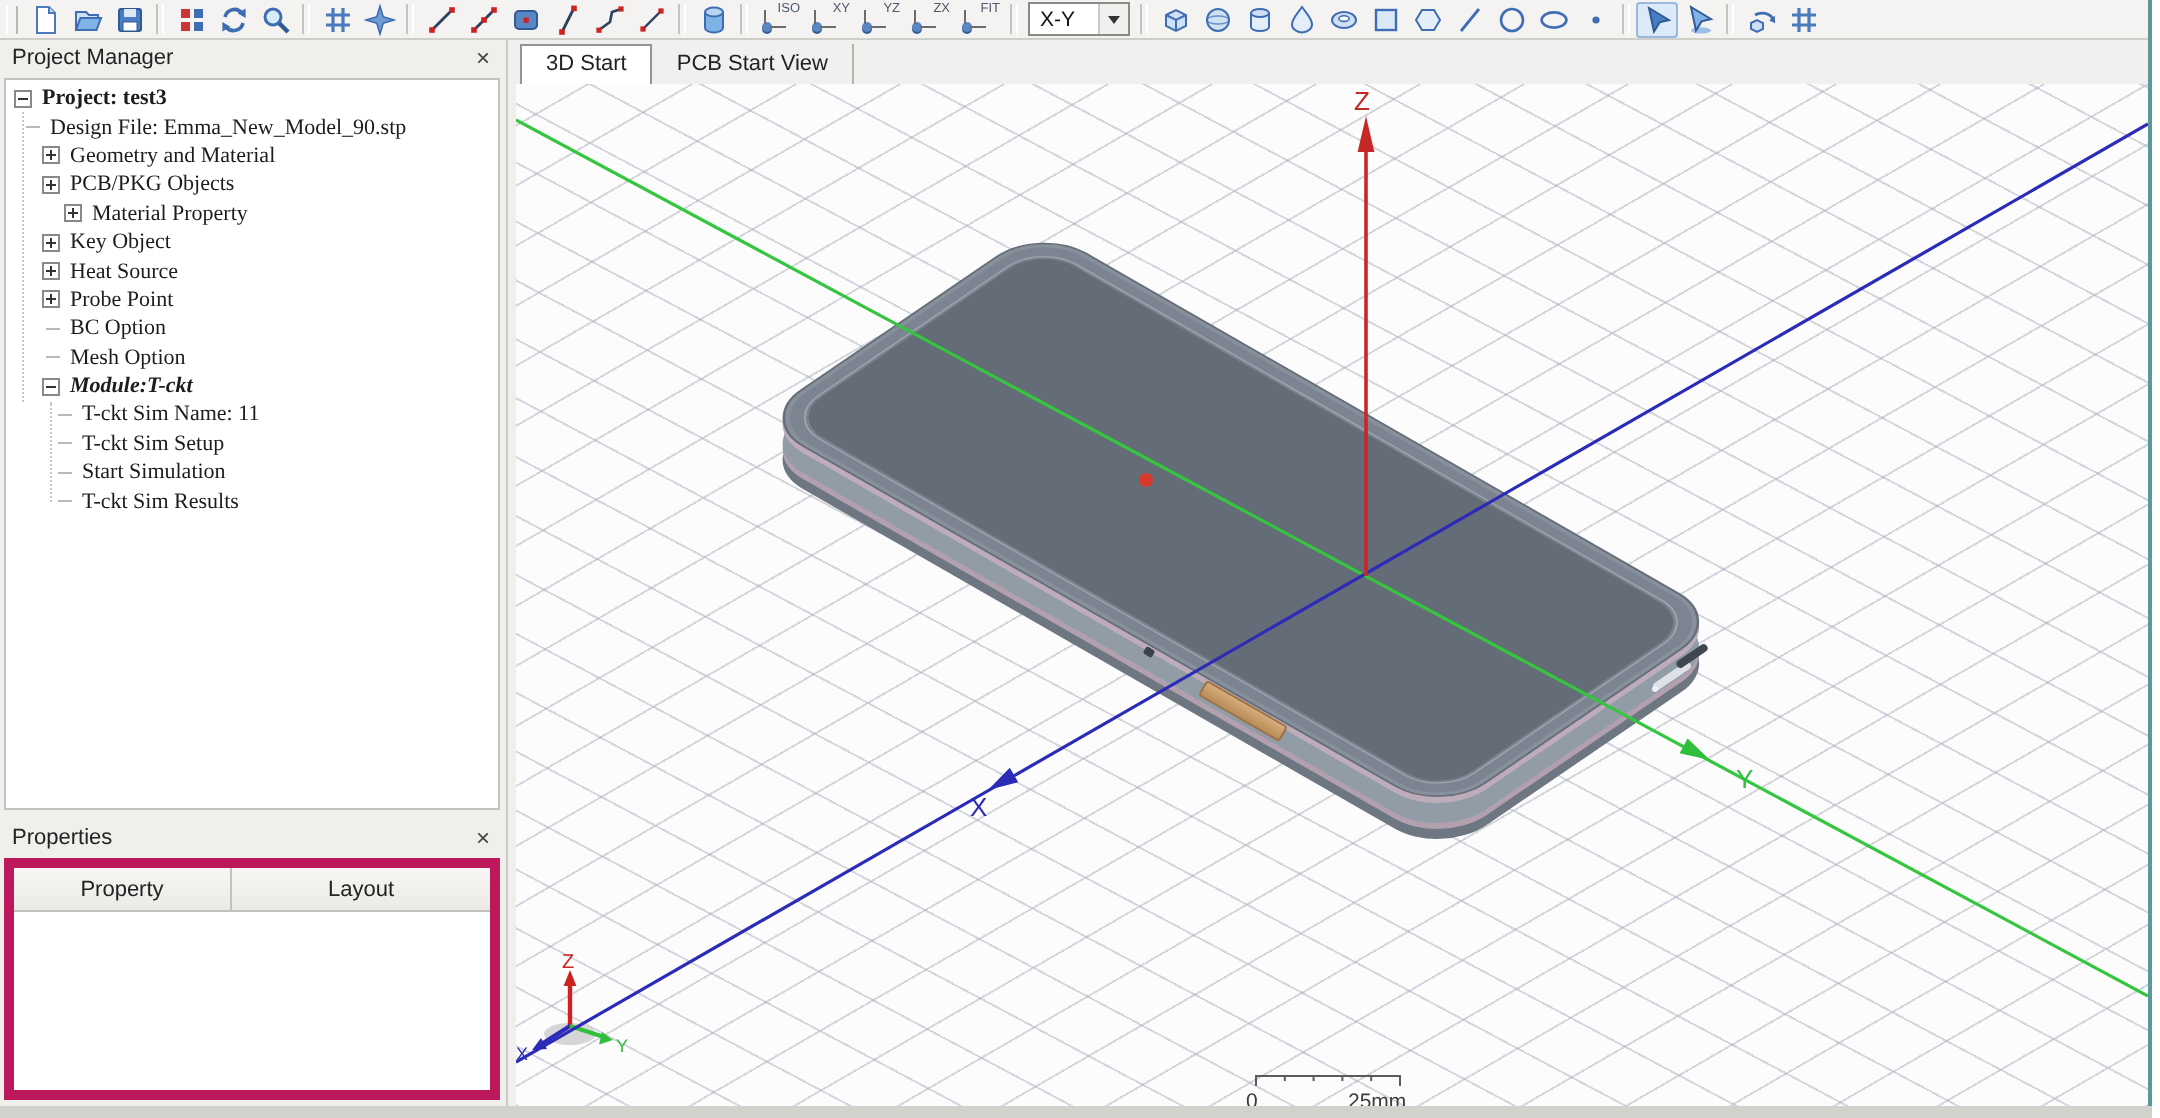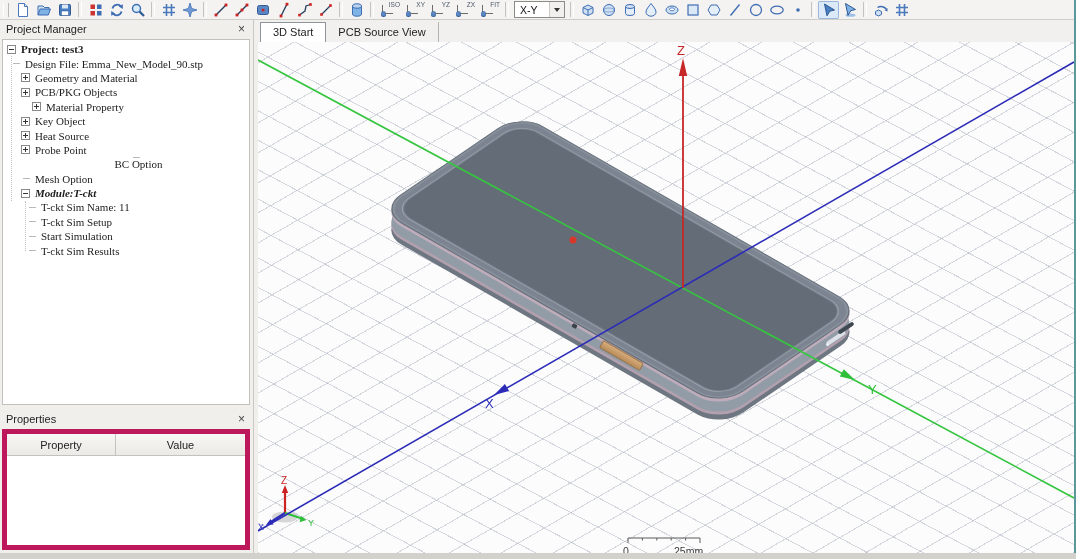--- a/index.html
+++ b/index.html
@@ -383,21 +383,21 @@
             <span class="tlabel">Key Object</span>
           </div>
           <div class="trow" style="padding-left:18px;">
             <span class="exp plus"></span>
             <span class="tlabel">Heat Source</span>
           </div>
           <div class="trow" style="padding-left:18px;">
             <span class="exp plus"></span>
             <span class="tlabel">Probe Point</span>
           </div>
-          <div class="trow" style="padding-left:20px;flex-direction:column;">
+          <div class="trow" style="padding-left:20px;">
             <span class="leafdash"></span>
             <span class="tlabel">BC Option</span>
           </div>
           <div class="trow" style="padding-left:20px;">
             <span class="leafdash"></span>
             <span class="tlabel">Mesh Option</span>
           </div>
           <div class="trow" style="padding-left:18px;">
             <span class="exp"></span>
             <span class="tlabel bi">Module:T-ckt</span>
@@ -422,29 +422,29 @@
       </div>
 
       <div class="propbox">
         <div class="panel-title">
           <span class="pt-text">Properties</span>
           <span class="pt-close">×</span>
         </div>
         <div class="proptable">
           <div class="pth">
             <div class="col c1">Property</div>
-            <div class="col c2">Value</div>
+            <div class="col c2">Layout</div>
           </div>
         </div>
       </div>
     </div>
 
     <div class="rightcol">
       <div class="tabbar">
-        <span class="tab active">3D Start</span><span class="tab inactive">PCB Source View</span>
+        <span class="tab active">3D Start</span><span class="tab inactive">PCB Start View</span>
       </div>
 
       <div class="viewport">
 
         <div class="ph ph-bottom"></div>
         <div class="ph ph-rim2"></div>
         <div class="ph ph-side"></div>
         <div class="ph ph-rim"></div>
         <div class="ph ph-top">
           <div class="screen"></div>

